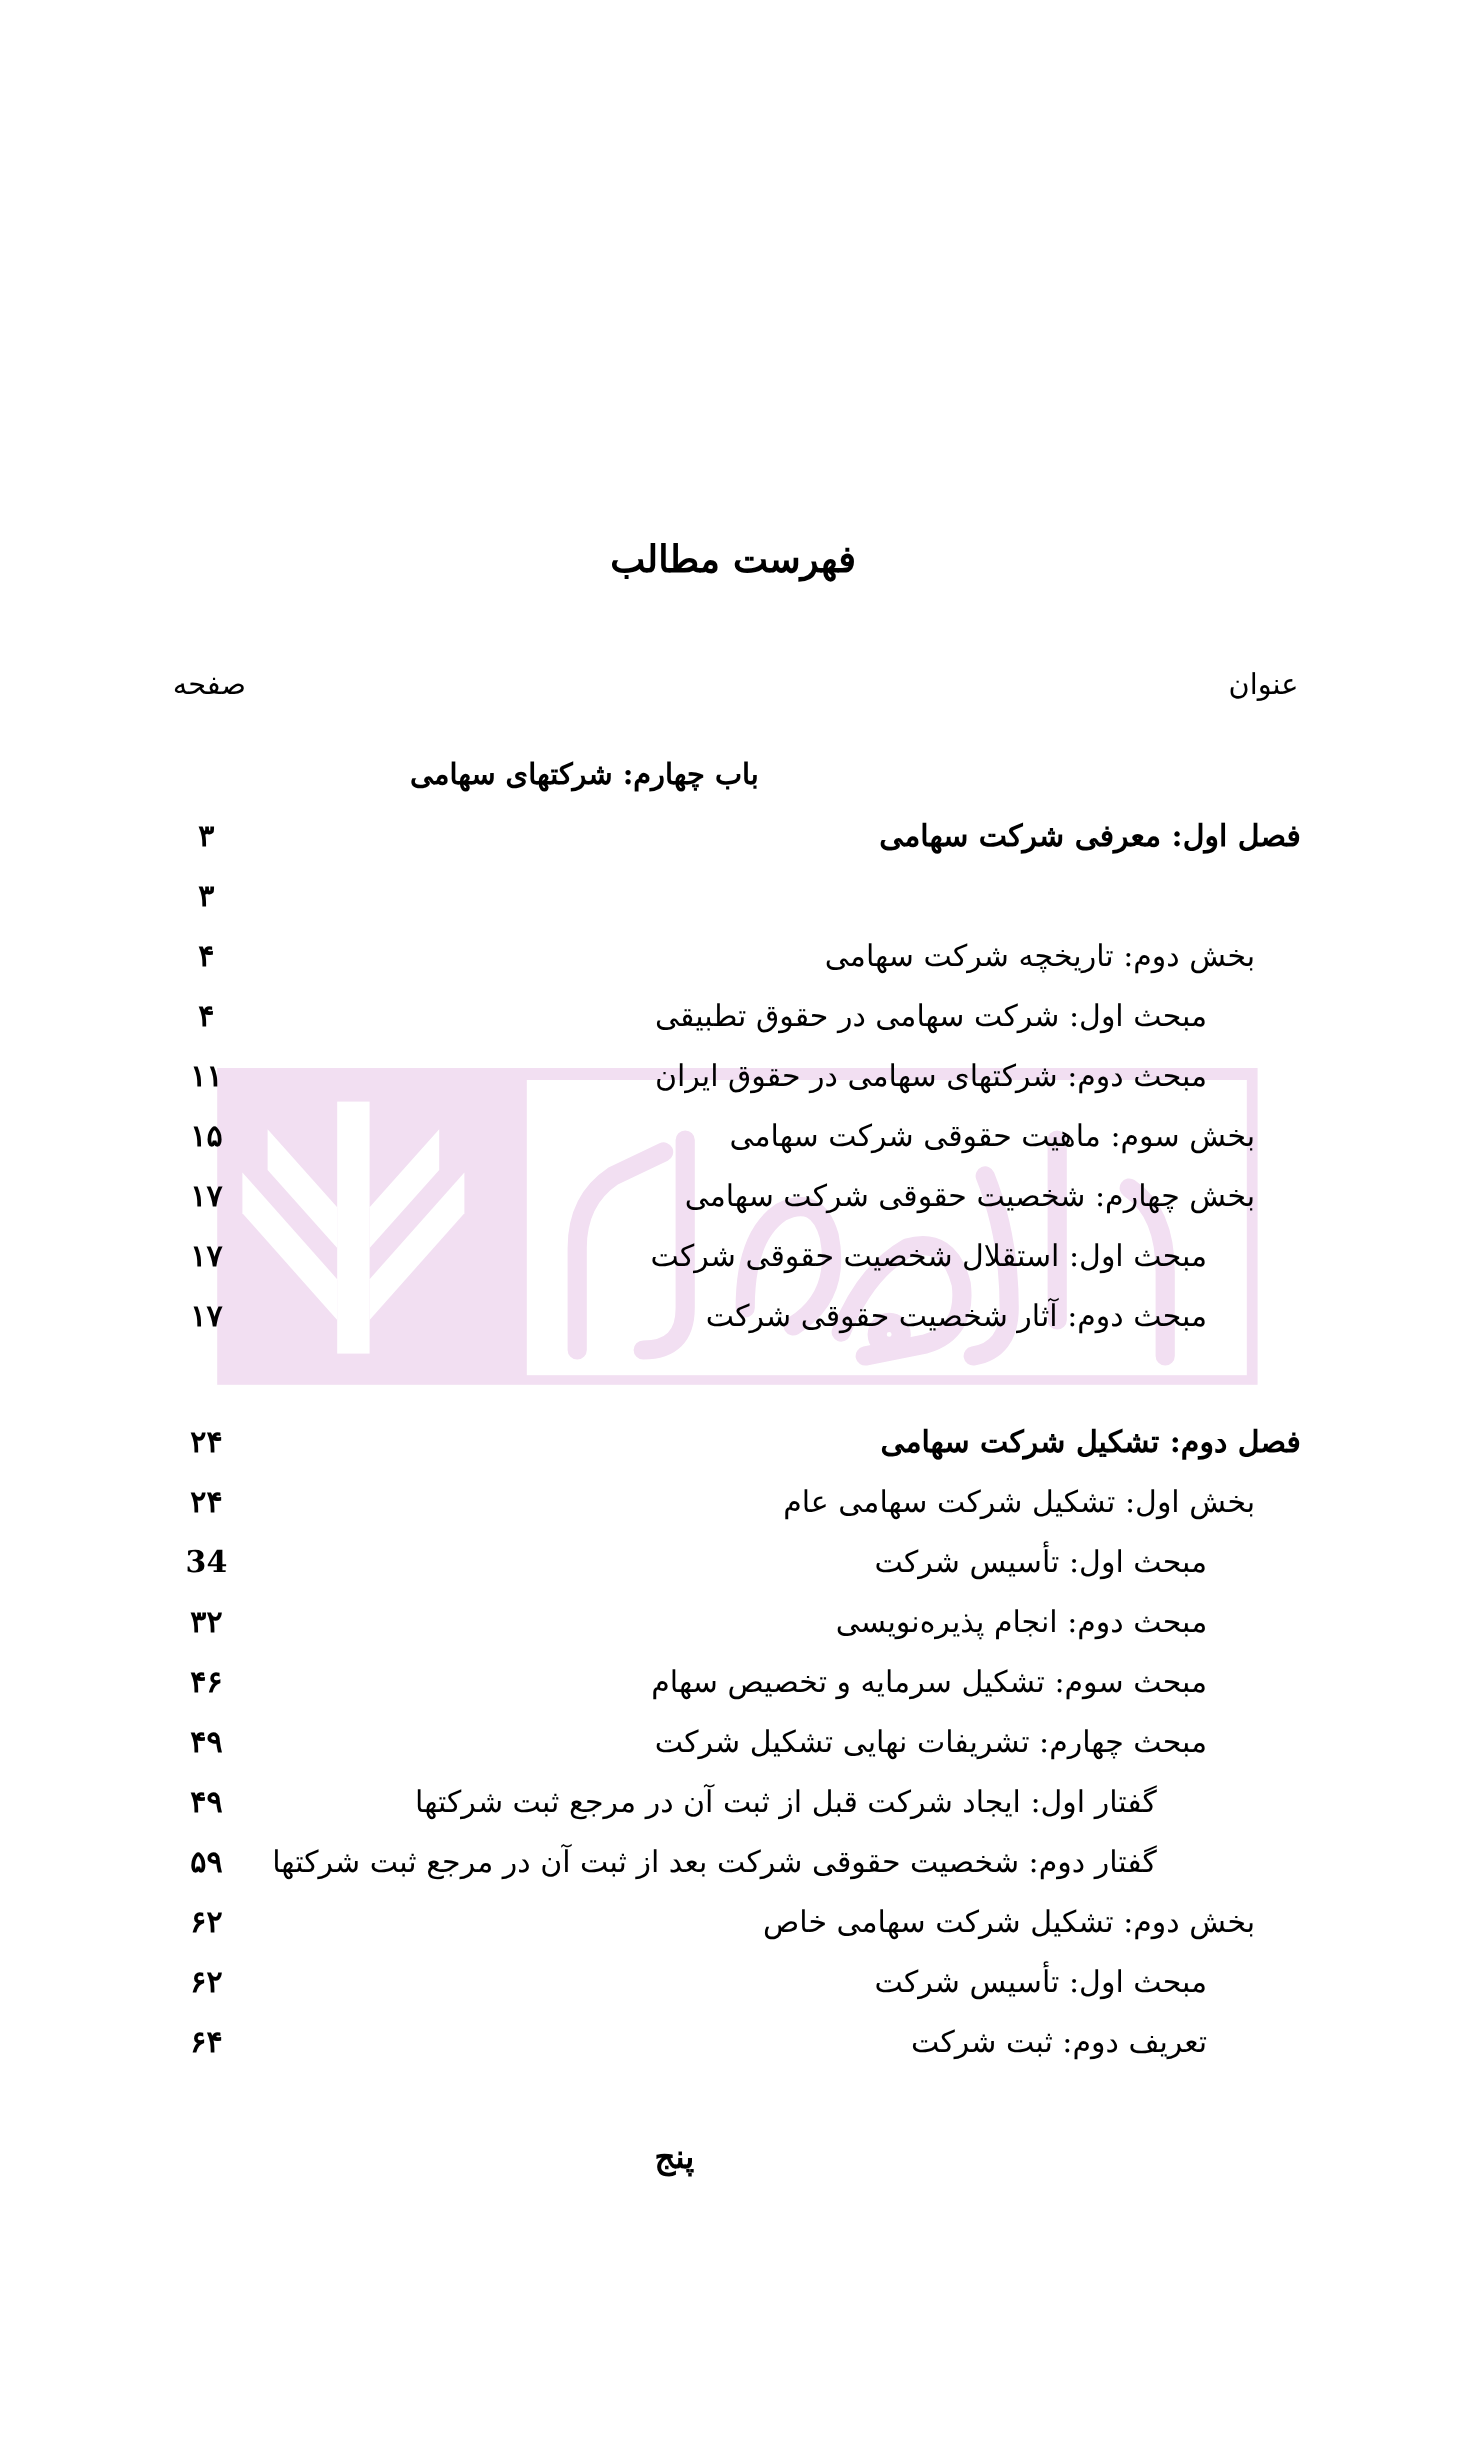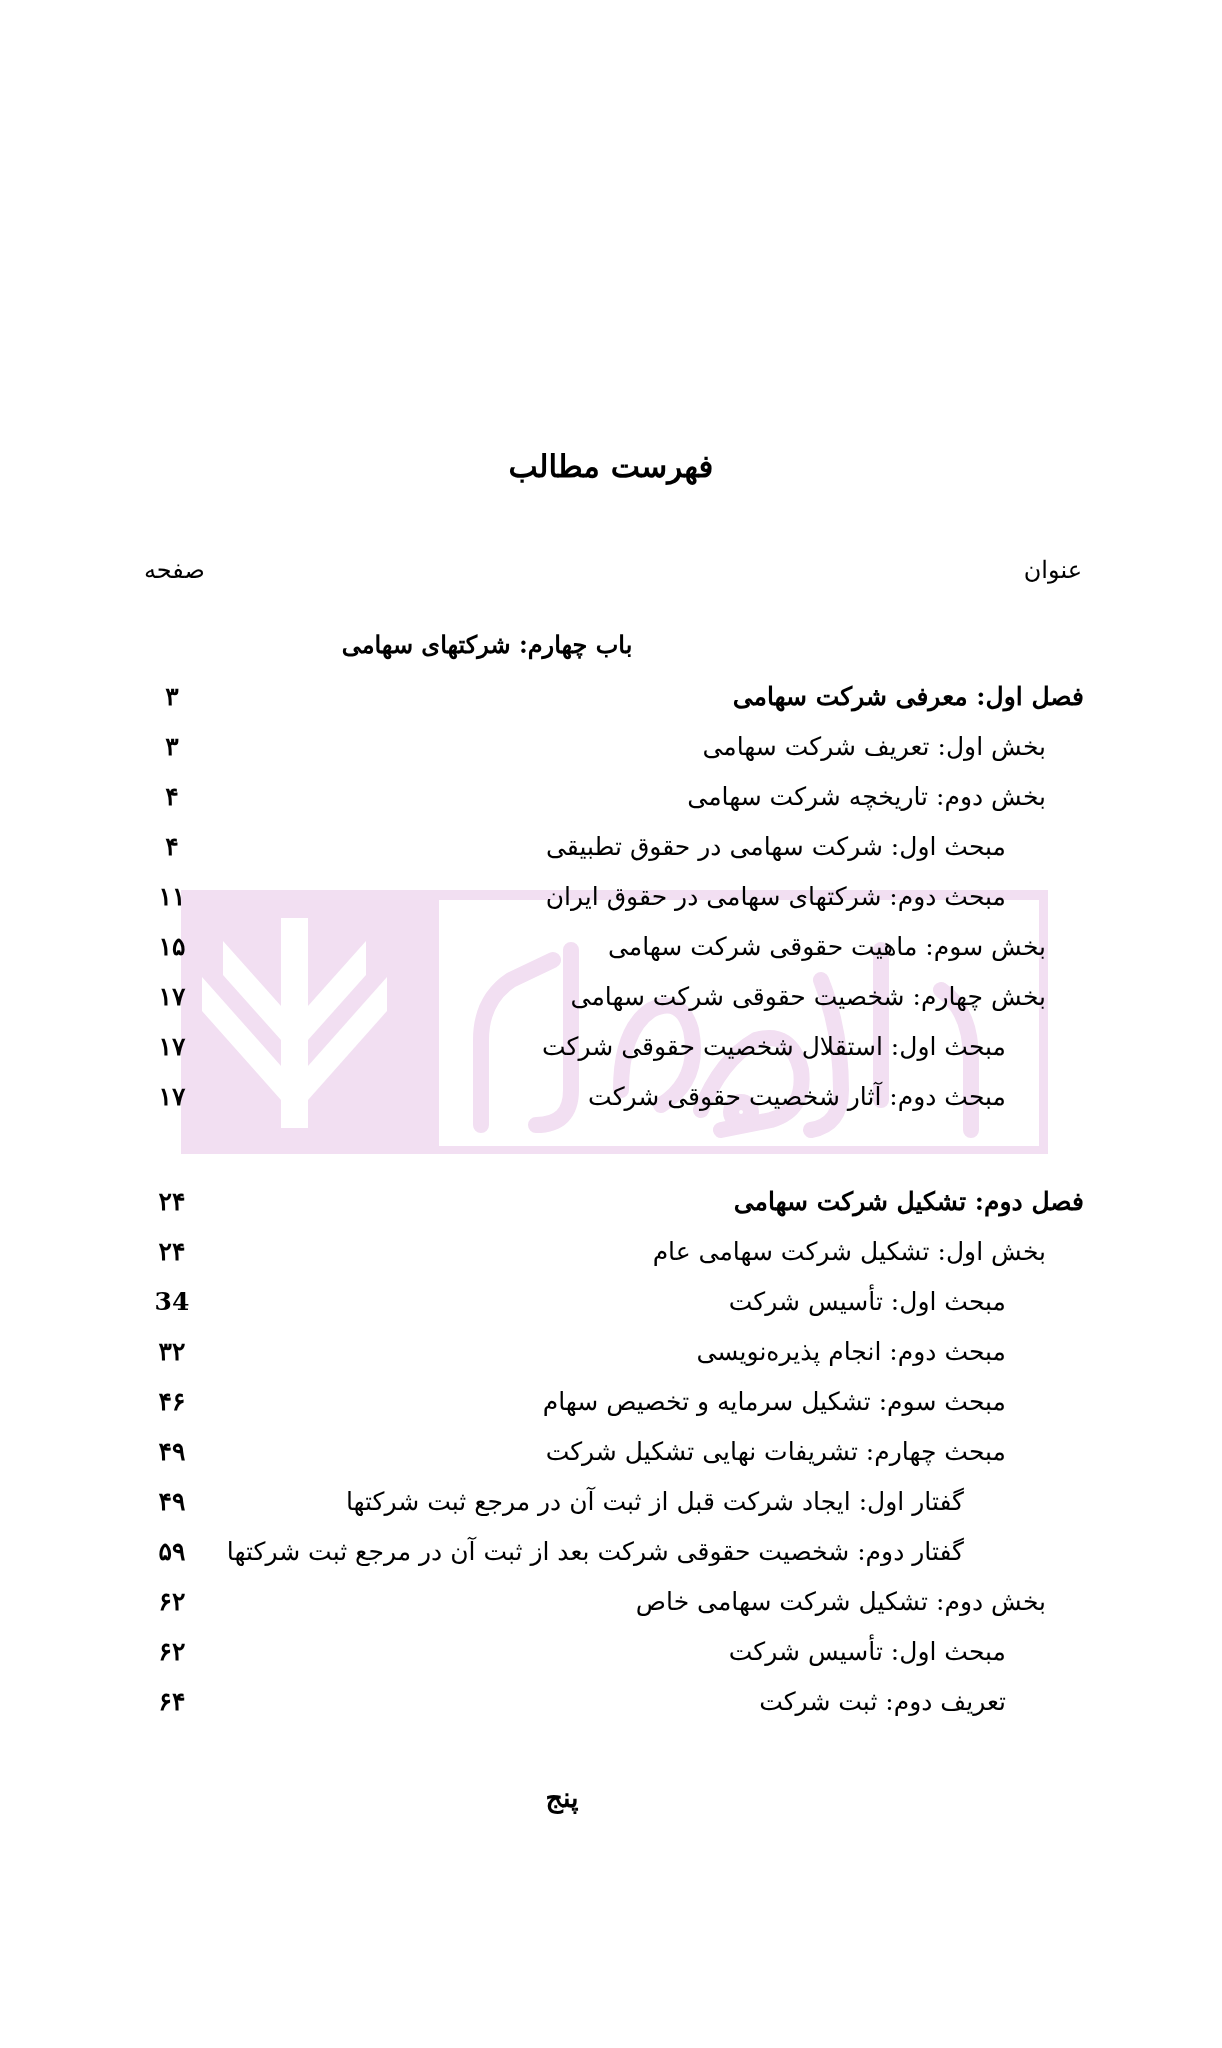--- a/index.html
+++ b/index.html
@@ -77,21 +77,20 @@
 <div class="hdr hdr-title">عنوان</div>
 <div class="hdr hdr-page">صفحه</div>
 
 <div class="part-title">باب چهارم: شرکتهای سهامی</div>
 
 <div class="row lvl-0" style="top:677px">
   <span class="label">فصل اول: معرفی شرکت سهامی</span>
   <span class="page">۳</span>
 </div>
 <div class="row lvl-1" style="top:727px">
-  <span class="label">بخش اول: تعریف شرکت سهامی</span>
   <span class="page">۳</span>
 </div>
 <div class="row lvl-1" style="top:777px">
   <span class="label">بخش دوم: تاریخچه شرکت سهامی</span>
   <span class="page">۴</span>
 </div>
 <div class="row lvl-2" style="top:827px">
   <span class="label">مبحث اول: شرکت سهامی در حقوق تطبیقی</span>
   <span class="page">۴</span>
 </div>

